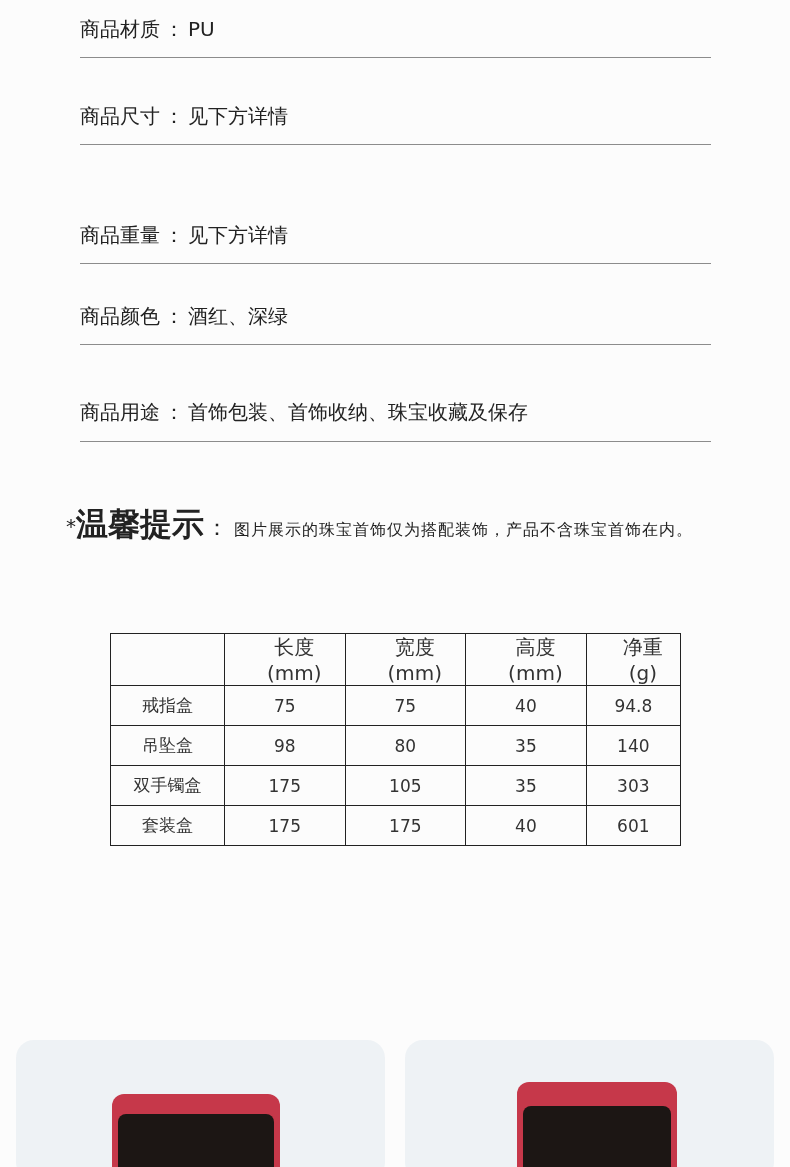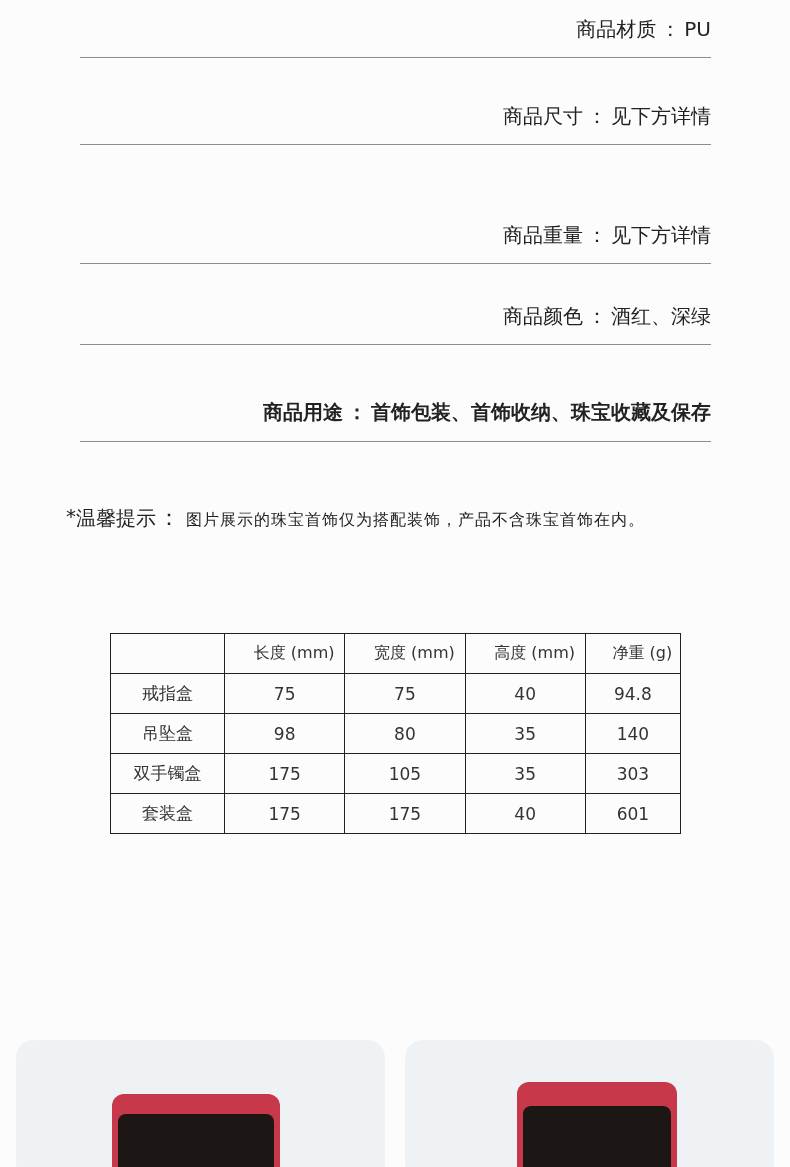--- a/index.html
+++ b/index.html
@@ -6,42 +6,42 @@
   body {
     width: 790px; height: 1167px; overflow: hidden;
     background: #fcfcfc;
     font-family: "DejaVu Sans", "Liberation Sans", sans-serif;
     color: #222;
     position: relative;
   }
   .spec-row {
     position: absolute; left: 80px; width: 631px;
     border-bottom: 1px solid #8c8c8c;
-    font-size: 20px; line-height: 26px; color: #222; text-align: right;
+    font-size: 20px; line-height: 26px; color: #222;
   }
   .spec-row .label, .spec-row .sep, .spec-row .value { display: inline-block; }
   .spec-row .sep { margin: 0 4px; }
   .note {
     position: absolute; left: 66px; top: 503px;
     white-space: nowrap; color: #222;
   }
   .note .star { font-size: 20px; vertical-align: 2px; }
-  .note .title { font-size: 20px; }
+  .note .title { font-size: 32px; font-weight: bold; }
   .note .colon { font-size: 22px; margin: 0 6px 0 2px; }
   .note .text { font-size: 16px; letter-spacing: 1px; }
   table.dims {
     position: absolute; left: 110px; top: 633px;
     border-collapse: collapse; width: 571px;
     font-size: 17px; color: #333;
   }
   table.dims td, table.dims th {
     border: 1px solid #222; height: 39px; text-align: center;
     font-weight: normal; padding: 0;
   }
-  table.dims th { font-size: 16px; padding-left: 19px; }
+  table.dims th { font-size: 20px; padding-left: 19px; }
   table.dims col.c0 { width: 114px; }
   .photo {
     position: absolute; top: 1040px; width: 369px; height: 140px;
     background: #eef2f5; border-radius: 18px; overflow: hidden;
   }
   .box {
     position: absolute; background: #c6384a; border-radius: 12px 12px 0 0;
   }
   .box .inner {
     position: absolute; left: 6px; right: 6px; top: 20px; bottom: 0;
@@ -57,21 +57,21 @@
   </div>
   <div class="spec-row" style="top:103px;height:41px;">
     <span class="label">商品尺寸</span><span class="sep">：</span><span class="value">见下方详情</span>
   </div>
   <div class="spec-row" style="top:202px;height:41px;margin-top:20px;">
     <span class="label">商品重量</span><span class="sep">：</span><span class="value">见下方详情</span>
   </div>
   <div class="spec-row" style="top:303px;height:41px;">
     <span class="label">商品颜色</span><span class="sep">：</span><span class="value">酒红、深绿</span>
   </div>
-  <div class="spec-row" style="top:399px;height:42px;font-weight:bold;">
+  <div class="spec-row" style="top:399px;height:42px;">
     <span class="label">商品用途</span><span class="sep">：</span><span class="value">首饰包装、首饰收纳、珠宝收藏及保存</span>
   </div>
 </div>
 
 <div class="note">
   <span class="star">*</span><span class="title">温馨提示</span><span class="colon">：</span><span class="text">图片展示的珠宝首饰仅为搭配装饰，产品不含珠宝首饰在内。</span>
 </div>
 
 <table class="dims">
   <colgroup>

